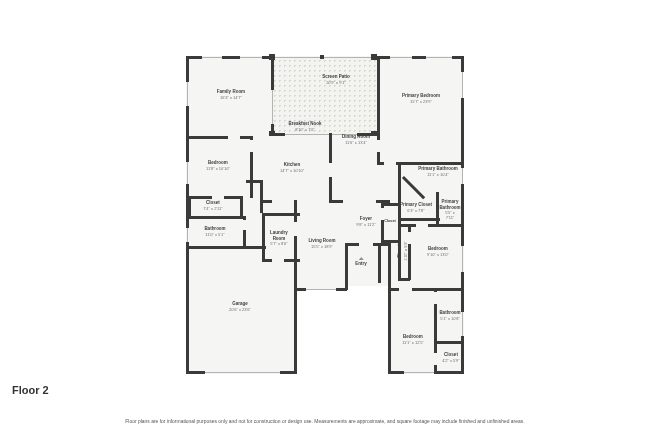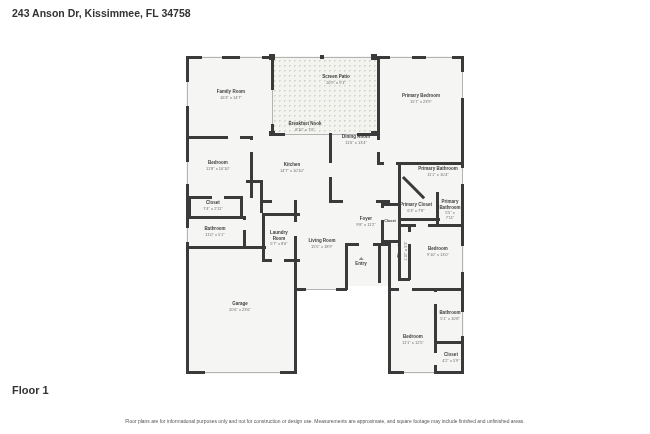--- a/index.html
+++ b/index.html
@@ -23,21 +23,20 @@
   .room-label.wrap2{white-space:normal;width:38px;}
   .rn{font-size:9px;font-weight:700;color:#3d3d3d;}
   .rd{font-size:8px;color:#6e6e6e;}
   .tri{width:0;height:0;border-left:5px solid transparent;border-right:5px solid transparent;
        border-bottom:6px solid #8f8f8f;margin-bottom:2px;}
 </style>
 </head>
 <body>
 
 <div class="page">
-  <div class="addr">243 Anson Dr, Kissimmee, FL 34758</div>
 
   <div class="plan">
 
     <div class="f" style="left:186px;top:56px;width:277px;height:188px"></div>
     <div class="f" style="left:296px;top:244px;width:51px;height:46px"></div>
     <div class="f" style="left:347px;top:244px;width:42px;height:42px"></div>
     <div class="f" style="left:186px;top:244px;width:110px;height:130px"></div>
     <div class="f" style="left:389px;top:244px;width:75px;height:130px"></div>
     <div class="patio" style="left:272px;top:58px;width:104px;height:76px"></div>
 
@@ -247,17 +246,17 @@
     <div class="room-label" style="left:451px;top:358px">
       <span class="rn">Closet</span>
       <span class="rd">4'2" x 5'9"</span>
     </div>
     <div class="room-label" style="left:240px;top:307px">
       <span class="rn">Garage</span>
       <span class="rd">20'6" x 23'6"</span>
     </div>
   </div>
 
-  <div class="floorlbl">Floor 1</div>
+  <div class="floorlbl">Floor 2</div>
   <div class="footer">
     <span>Floor plans are for informational purposes only and not for construction or design use. Measurements are approximate, and square footage may include finished and unfinished areas.</span>
   </div>
 </div>
 
 </body></html>

